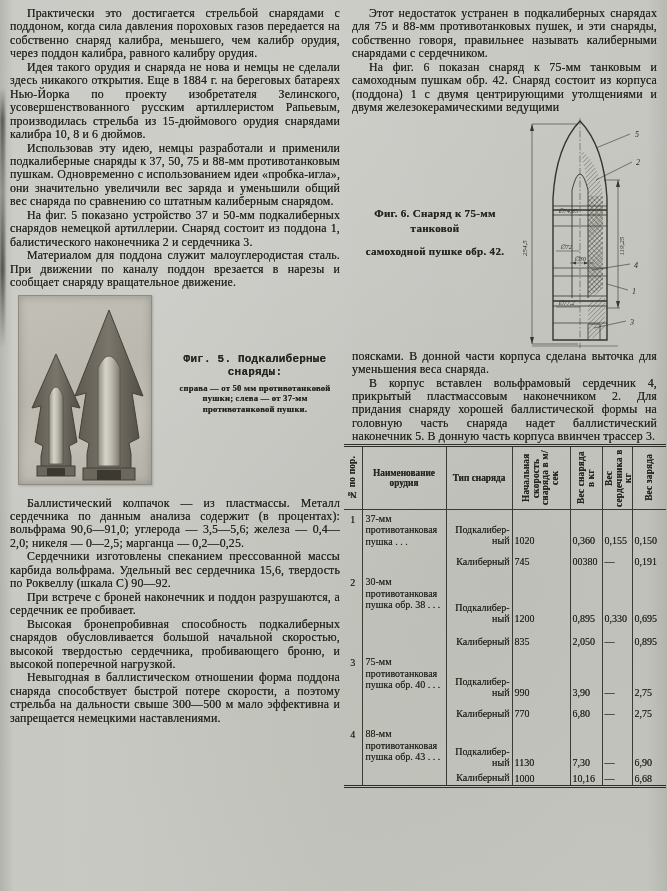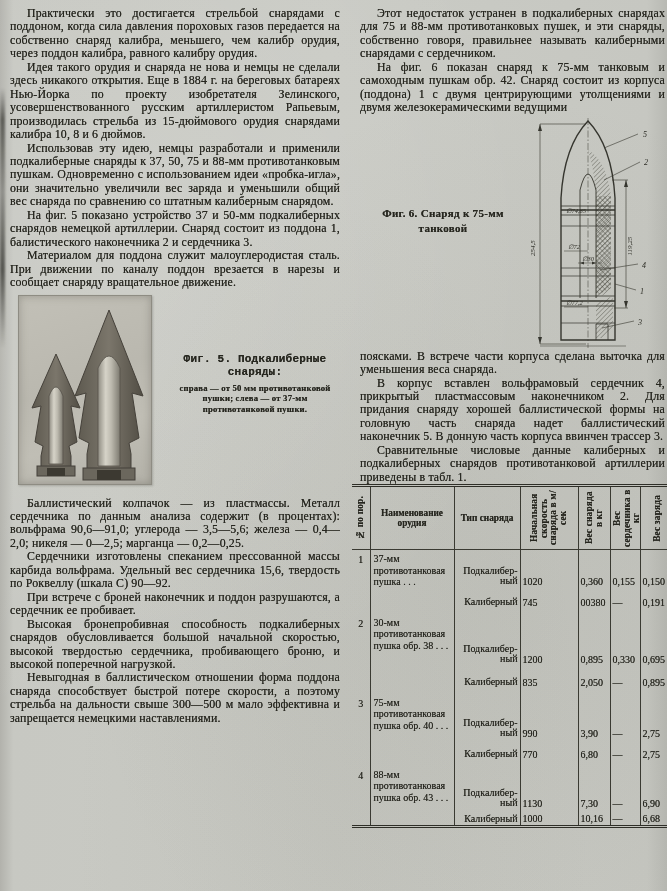--- a/index.html
+++ b/index.html
@@ -11,21 +11,21 @@
       radial-gradient(ellipse at 50% 95%, rgba(120,120,108,.08), transparent 55%),
       linear-gradient(90deg,#b2b2ac 0,#c7c8c2 2%,#cacbc5 50%,#c6c7c1 97%,#b8b9b3 100%);
     background-color:#c7c8c2;
     color:#26261f;
     font-family:"Liberation Serif","DejaVu Serif",serif;
     padding:7px 8px 0 10px;
   }
   .edge-smudge{position:absolute;left:0;top:88px;width:5px;height:260px;
     background:linear-gradient(180deg,transparent,rgba(20,20,15,.55) 12%,rgba(20,20,15,.25) 40%,rgba(20,20,15,.6) 70%,transparent);
     filter:blur(1px);}
-  .columns{display:flex;gap:20px;}
+  .columns{display:flex;gap:12px;}
   .col{box-sizing:border-box;}
   .col-left{width:330px;}
   .col-right{width:305px;}
   p.body-par{
     margin:0;font-size:11.9px;line-height:13.45px;text-align:justify;text-indent:17px;
     letter-spacing:.15px;text-shadow:0 0 .45px rgba(45,45,38,.85);
   }
   p.noindent{text-indent:0;}
   
   .fig5{display:flex;margin:5px 0 6px 8px;height:196px;}
@@ -130,20 +130,21 @@
       <p class="body-par">Невыгодная в баллистическом отношении форма поддона снаряда способствует быстрой потере скорости, а поэтому стрельба на дальности свыше 300—500 м мало эффективна и запрещается немецкими наставлениями.</p>
     </div>
 
     <div class="col col-right">
       <p class="body-par">Этот недостаток устранен в подкалиберных снарядах для 75 и 88-мм противотанковых пушек, и эти снаряды, собственно говоря, правильнее называть калиберными снарядами с сердечником.</p>
       <p class="body-par">На фиг. 6 показан снаряд к 75-мм танковым и самоходным пушкам обр. 42. Снаряд состоит из корпуса (поддона) 1 с двумя центрирующими утолщениями и двумя железокерамическими ведущими</p>
 
       <div class="fig6">
         <div class="fig6-caption">
           <div class="fig6-cap-line">Фиг. 6. Снаряд к 75-мм танковой</div>
+          <div class="fig6-cap-line">самоходной пушке обр. 42.</div>
         </div>
         <div class="fig6-drawing">
           <svg width="140" height="232" viewBox="0 0 140 232" font-family="Liberation Serif, DejaVu Serif, serif" fill="none" stroke="#35352e">
             <defs>
               <pattern id="hatch" width="3.2" height="3.2" patternUnits="userSpaceOnUse" patternTransform="rotate(45)">
                 <line x1="0" y1="0" x2="0" y2="3.2" stroke="#45453c" stroke-width="0.7"></line>
               </pattern>
               <pattern id="xhatch" width="3.6" height="3.6" patternUnits="userSpaceOnUse" patternTransform="rotate(45)">
                 <line x1="0" y1="0" x2="0" y2="3.6" stroke="#3c3c34" stroke-width="0.7"></line>
                 <line x1="0" y1="0" x2="3.6" y2="0" stroke="#3c3c34" stroke-width="0.7"></line>
@@ -211,23 +212,22 @@
             <text x="118" y="47" font-size="8" font-style="italic" fill="#2c2c25" stroke="none">2</text>
             <text x="116" y="150" font-size="8" font-style="italic" fill="#2c2c25" stroke="none">4</text>
             <text x="114" y="176" font-size="8" font-style="italic" fill="#2c2c25" stroke="none">1</text>
             <text x="112" y="207" font-size="8" font-style="italic" fill="#2c2c25" stroke="none">3</text>
 
             <line x1="14" y1="228" x2="100" y2="228" stroke-width="0.5"></line>
           </svg>
         </div>
       </div>
 
-      <p class="body-par noindent">поясками. В встрече части корпуса сделана выточка для уменьшения веса снаряда.</p>
+      <p class="body-par noindent">поясками. В донной части корпуса сделана выточка для уменьшения веса снаряда.</p>
       <p class="body-par">В корпус вставлен вольфрамовый сердечник 4, прикрытый пластмассовым наконечником 2. Для придания снаряду хорошей баллистической формы на головную часть снаряда надет баллистический наконечник 5. В донную часть корпуса ввинчен трассер 3.</p>
-      <p class="body-par">Сравнительные числовые данные калиберных и подкалиберных снарядов противотанковой артиллерии приведены в табл. 1.</p>
 
 
       <table class="tbl">
         <colgroup>
           <col style="width:18px">
             <col style="width:84px">
             <col style="width:66px">
           <col style="width:58px">
             <col style="width:32px">
             <col style="width:30px">

